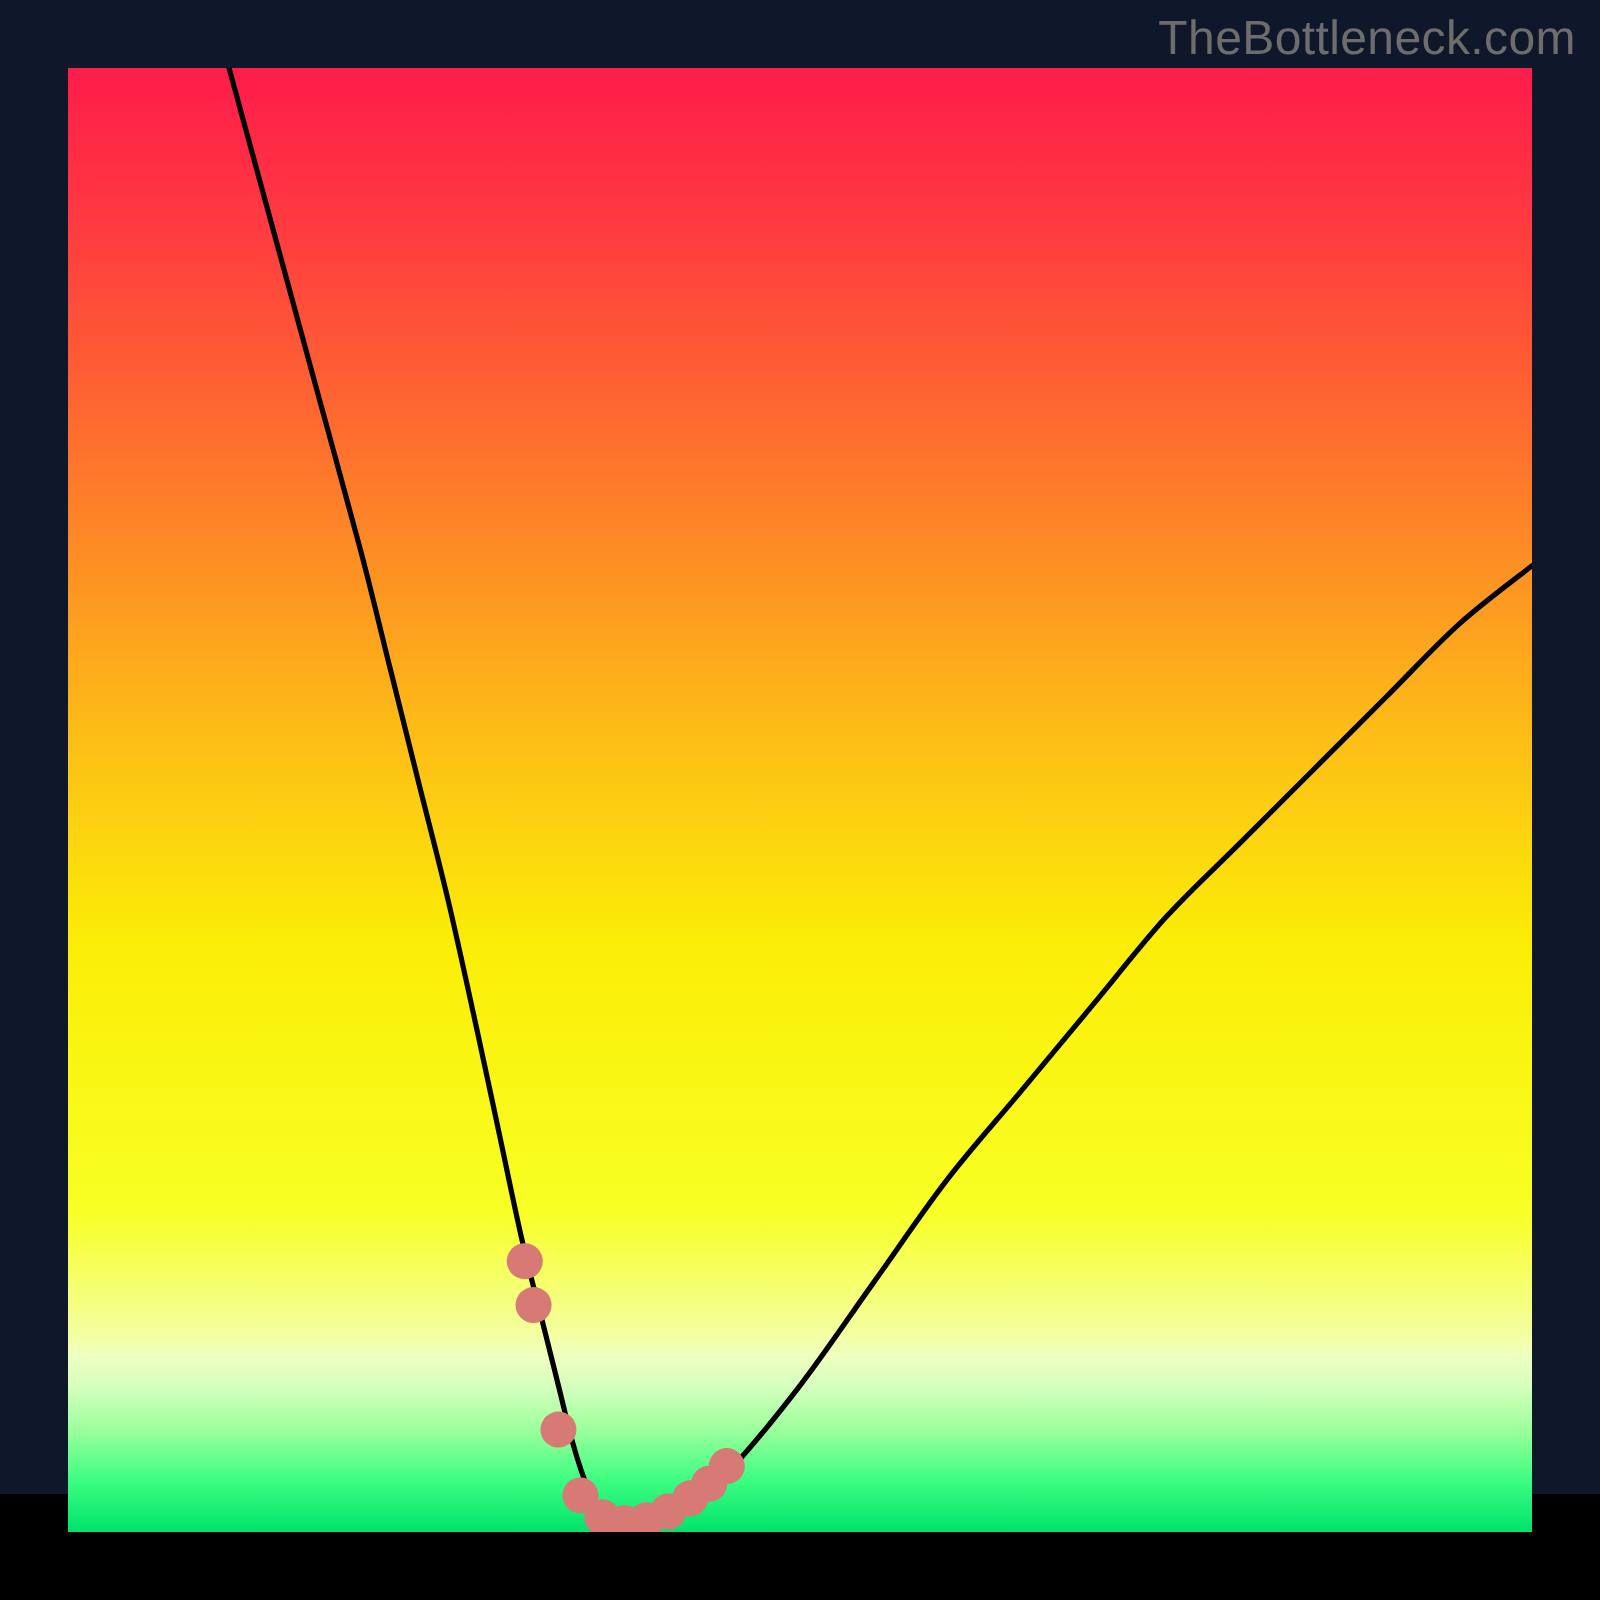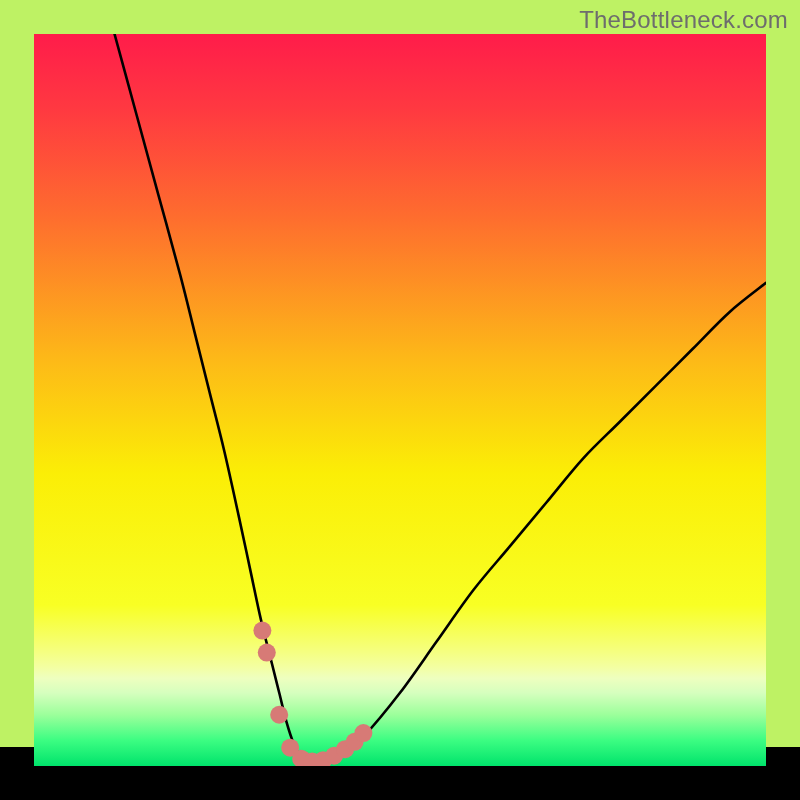--- a/index.html
+++ b/index.html
@@ -10,21 +10,21 @@
     background: #000;
     overflow: hidden;
     font-family: Arial, Helvetica, sans-serif;
   }
   .frame {
     position: absolute;
     left: 0;
     top: 0;
     width: 800px;
     height: 747px;
-    background: #bef264;
+    background: #0f172a;
   }
   .plot {
     position: absolute;
     left: 34px;
     top: 34px;
     width: 732px;
     height: 732px;
     overflow: hidden;
   }
   .gradient {

